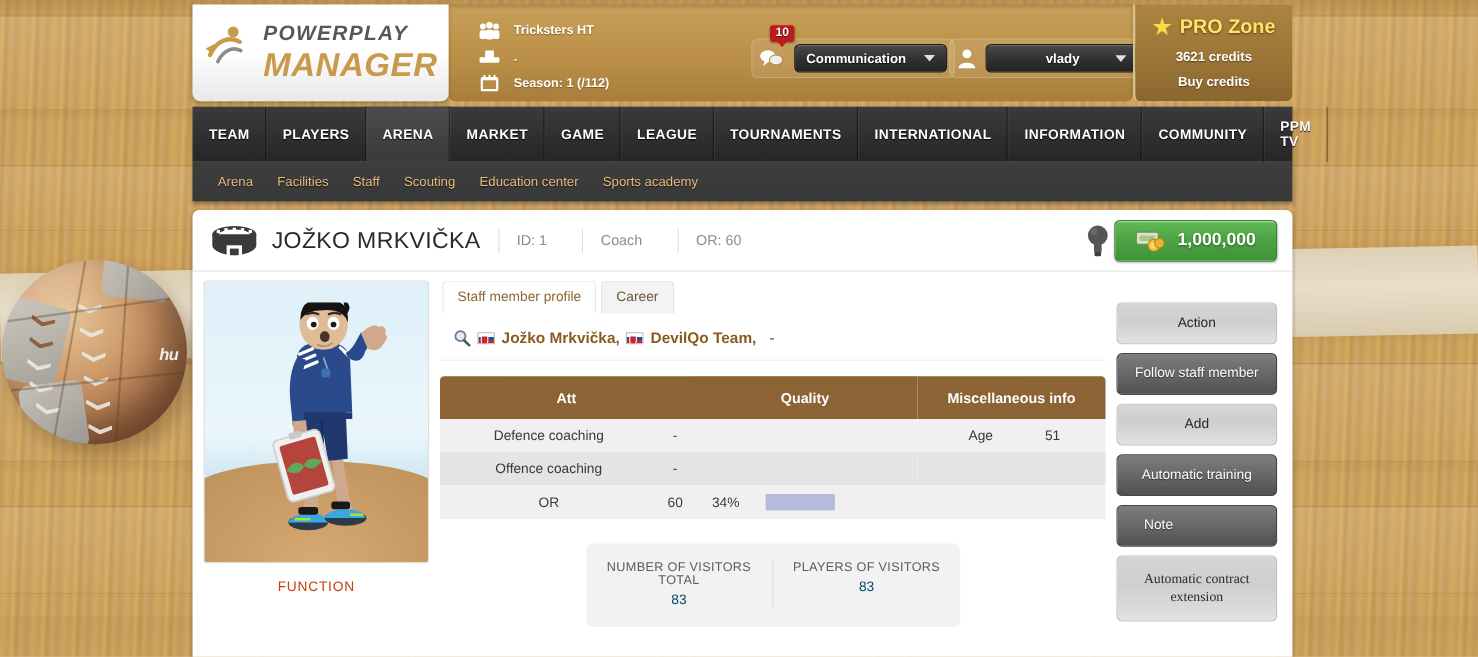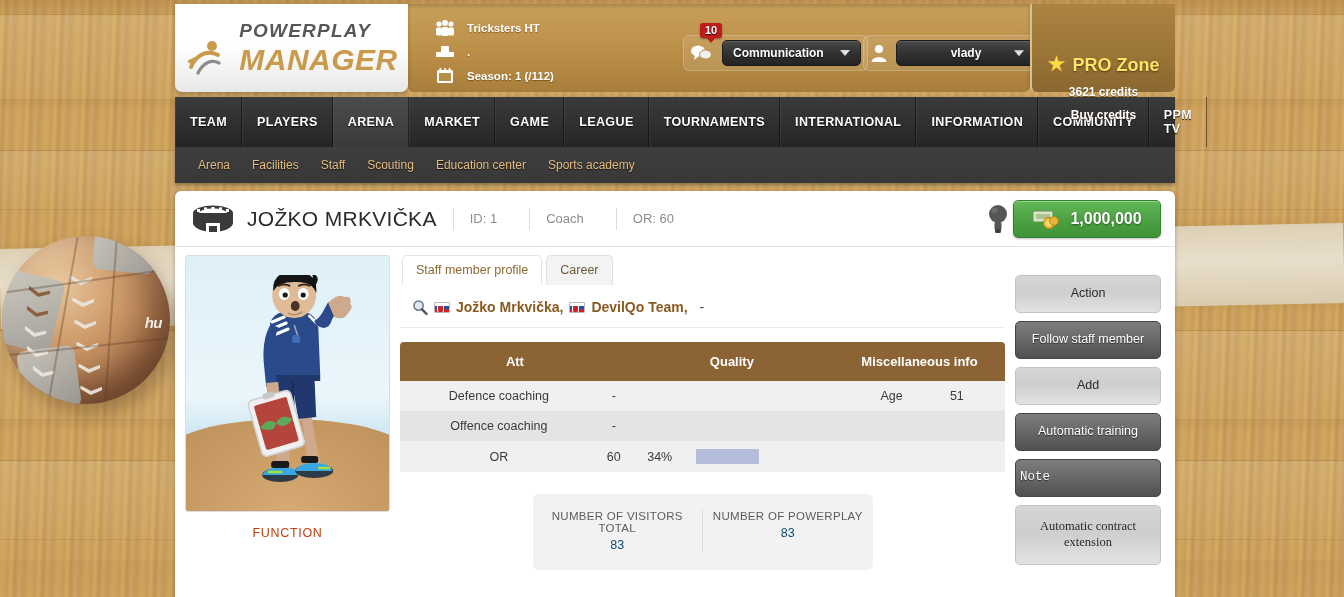--- a/index.html
+++ b/index.html
@@ -79,21 +79,21 @@
   
   .topbar { position: relative; height: 97px; }
   .logo-box {
     position: absolute; left: 0; top: 4px;
     width: 233px; height: 88px;
     background: linear-gradient(180deg, #ffffff 0%, #ffffff 48%, #e8e8e8 100%);
     border-radius: 0 0 7px 7px;
     box-shadow: 0 2px 4px rgba(0,0,0,.25);
     display: flex; align-items: center; justify-content: center;
   }
-  .logo-wrap { display: flex; align-items: flex-end; gap: 8px; }
+  .logo-wrap { display: flex; align-items: flex-start; gap: 8px; }
   .logo-mark { width: 46px; height: 40px; position: relative; }
   .logo-text { line-height: 1; }
   .logo-text .l1 {
     display: block; font: italic 900 19px "Liberation Sans", sans-serif;
     color: #575757; letter-spacing: 1.2px;
   }
   .logo-text .l2 {
     display: block; font: italic 900 30px "Liberation Sans", sans-serif;
     color: #c99a4b; letter-spacing: 0.5px; margin-top: 1px;
   }
@@ -163,23 +163,23 @@
   .pro-zone {
     position: absolute; left: 855px; top: 4px;
     width: 145px; height: 88px;
     background: linear-gradient(180deg, #ab8441 0%, #9a7436 60%, #8a6730 100%);
     border-radius: 0 0 6px 6px;
     border-left: 2px solid #d7c18e;
     text-align: center;
     padding-top: 10px;
   }
   .pro-title {
-    display: flex; align-items: flex-start; justify-content: center; gap: 7px;
+    display: flex; align-items: center; justify-content: center; gap: 7px;
     font: 700 18px "Liberation Sans", sans-serif;
-    color: #ffe46a; text-shadow: 0 1px 2px rgba(60,40,5,.8); margin-top: 41px;
+    color: #ffe46a; text-shadow: 0 1px 2px rgba(60,40,5,.8);
   }
   .star {
     width: 18px; height: 18px; background: #ffd942;
     clip-path: polygon(50% 0%, 61% 35%, 98% 35%, 68% 57%, 79% 91%, 50% 70%, 21% 91%, 32% 57%, 2% 35%, 39% 35%);
   }
   .pro-line {
     font: 700 12px "Liberation Sans", sans-serif;
     color: #fff; text-shadow: 0 1px 1px rgba(60,40,5,.7);
     margin-top: 9px;
   }
@@ -369,21 +369,21 @@
   .sbtn.light {
     background: linear-gradient(180deg, #d6d6d6 0%, #cecece 45%, #e2e2e2 100%);
     border: 1px solid #c2c2c2; color: #2a2a2a;
   }
   .sbtn.dark {
     background: linear-gradient(180deg, #7d7d7d 0%, #6a6a6a 45%, #505050 100%);
     border: 1px solid #454545; color: #fff;
     text-shadow: 0 1px 1px rgba(0,0,0,.6);
   }
   .sbtn.tall { height: 60px; font-family: Liberation Serif, serif; }
-  .sbtn.left { justify-content: flex-start; padding-left: 4px; font-family: Liberation Mono, monospace; }
+  .sbtn.left { justify-content: flex-start; padding-left: 24px; }
 </style>
 </head>
 <body>
 
 <div class="floor">
   <div class="plank-dark" style="top:0;height:14px;"></div>
   <div class="plank" style="top:14px;height:86px;"></div>
   <div class="plank-dark" style="top:100px;height:8px;opacity:.5;"></div>
   <div class="plank" style="top:150px;height:60px;"></div>
   <div class="plank-light" style="top:236px;height:80px;"></div>
@@ -724,21 +724,21 @@
             </tr>
           </tbody>
         </table>
 
         <div class="visitors">
           <div class="vis-col">
             <div class="vis-label">NUMBER OF VISITORS TOTAL</div>
             <div class="vis-value">83</div>
           </div>
           <div class="vis-col">
-            <div class="vis-label">NUMBER OF POWERPLAY</div>
+            <div class="vis-label">PLAYERS OF VISITORS</div>
             <div class="vis-value">83</div>
           </div>
         </div>
       </div>
 
       <div class="side">
         <div class="sbtn light">Action</div>
         <div class="sbtn dark">Follow staff member</div>
         <div class="sbtn light">Add</div>
         <div class="sbtn dark">Automatic training</div>

